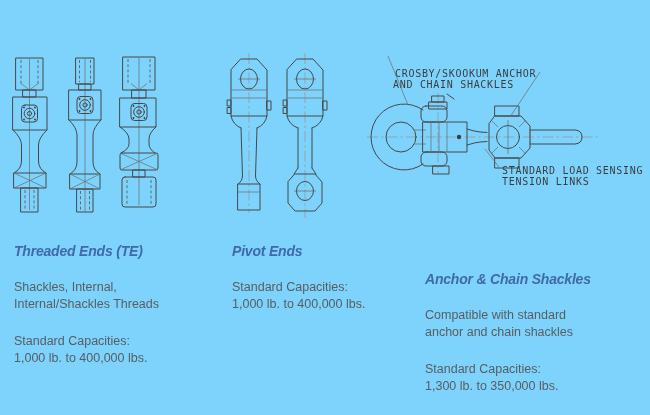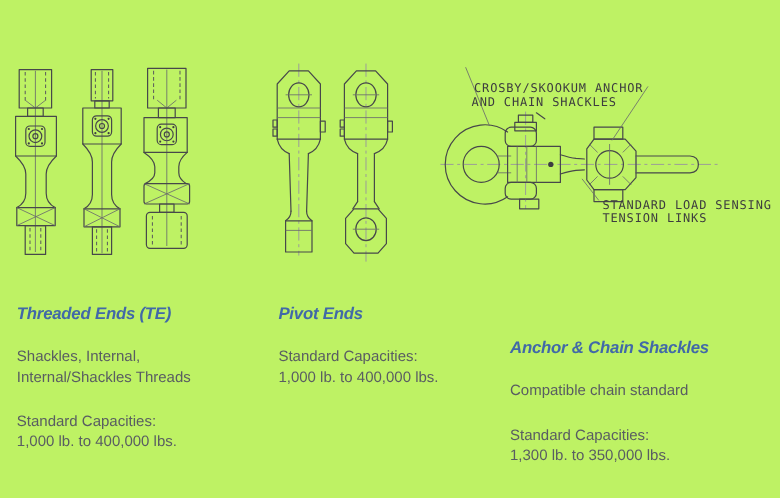--- a/index.html
+++ b/index.html
@@ -1,31 +1,31 @@
 <!DOCTYPE html>
 <html><head>
 <meta charset="utf-8">
 <style>
   html,body{margin:0;padding:0;background:#e8e8e8;}
   .page{
     position:relative;width:650px;height:415px;
-    background:#bef264;overflow:hidden;
+    background:#7dd3fc;overflow:hidden;
     font-family:"Liberation Sans",sans-serif;
   }
   svg{position:absolute;overflow:visible;}
   .stroke{stroke:#47484a;stroke-width:1;fill:none;stroke-linecap:round;stroke-linejoin:round;}
   .thin{stroke:#6a6b6d;stroke-width:.7;fill:none;}
   .dash{stroke:#5a5b5d;stroke-width:.85;fill:none;stroke-dasharray:3 2.2;}
   .cline{stroke:#9a9a9a;stroke-width:.8;fill:none;stroke-dasharray:11 3 2.5 3;}
   .dot{fill:#3d3e40;stroke:none;}
   .cad{
     font-family:"DejaVu Sans Mono",monospace;
     font-size:10px;letter-spacing:.7px;fill:#3d3d3f;
   }
-  .col{position:absolute;top:254px;}
+  .col{position:absolute;top:244px;}
   .col h3{
     margin:0 0 21px 0;
     font:italic 700 14px/14px "Liberation Sans",sans-serif;
     letter-spacing:-.2px;color:#4169a8;
   }
   .col .line{
     font-size:12.5px;line-height:16.5px;color:#595d62;
   }
   .col .desc{margin:0 0 21px 0;}
   .col1{left:14px;width:205px;}
@@ -205,21 +205,22 @@
     <h3>Pivot Ends</h3>
     <div class="cap">
       <div class="line">Standard Capacities:</div>
       <div class="line">1,000 lb. to 400,000 lbs.</div>
     </div>
   </section>
 
   <section class="col col3">
     <h3>Anchor &amp; Chain Shackles</h3>
     <div class="desc">
-      <div class="line">Compatible chain standard</div>
+      <div class="line">Compatible with standard</div>
+      <div class="line">anchor and chain shackles</div>
     </div>
     <div class="cap">
       <div class="line">Standard Capacities:</div>
       <div class="line">1,300 lb. to 350,000 lbs.</div>
     </div>
   </section>
 
 </div>
 
 </body></html>

